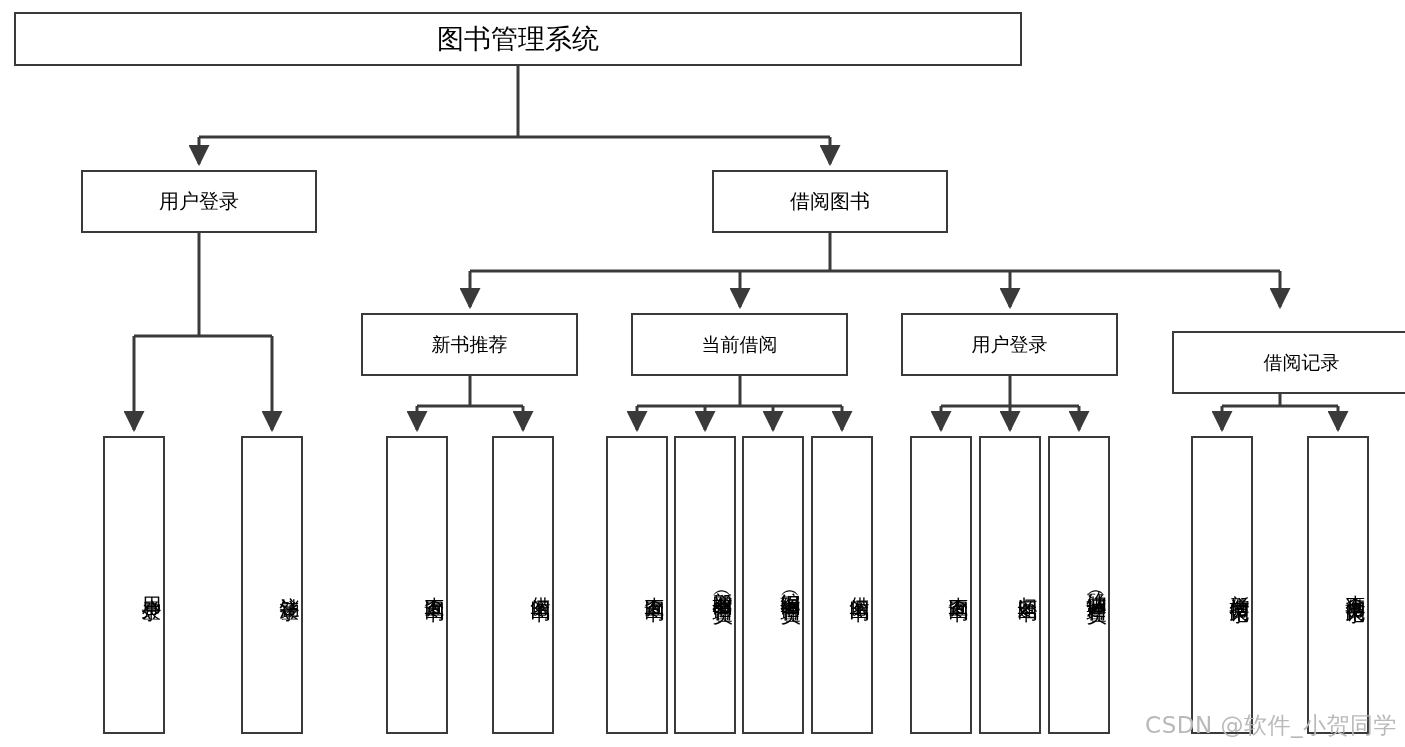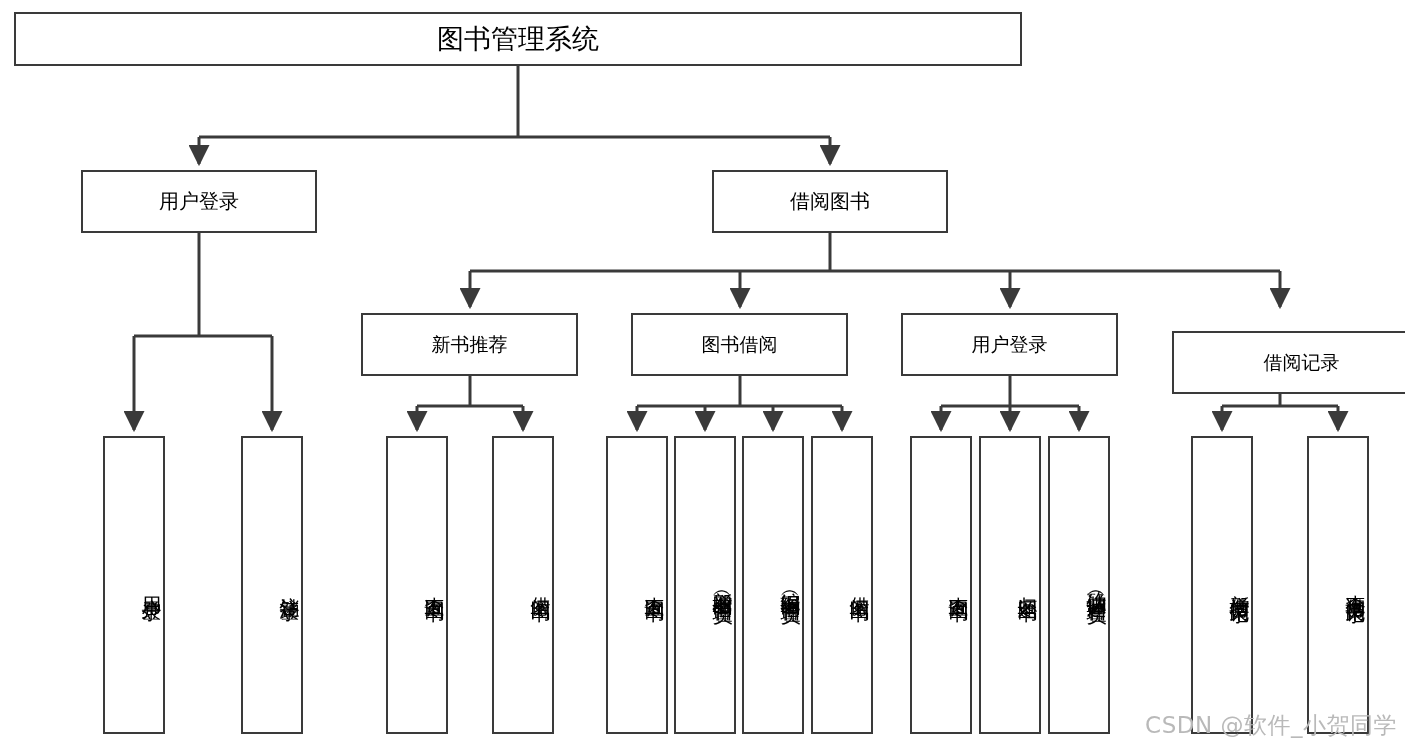--- a/index.html
+++ b/index.html
@@ -134,21 +134,21 @@
     <span>用户登录</span>
   </div>
   <div class="node lvl2" style="left:712px; top:170px; width:236px; height:63px;">
     <span>借阅图书</span>
   </div>
 
   <div class="node lvl3" style="left:361px; top:313px; width:217px; height:63px;">
     <span>新书推荐</span>
   </div>
   <div class="node lvl3" style="left:631px; top:313px; width:217px; height:63px;">
-    <span>图书借阅</span>
+    <span>当前借阅</span>
   </div>
   <div class="node lvl3" style="left:901px; top:313px; width:217px; height:63px;">
     <span>用户登录</span>
   </div>
   <div class="node lvl3" style="left:1172px; top:313px; width:259px; height:63px;margin-top:18px;">
     <span>借阅记录</span>
   </div>
 
   <div class="node leaf" style="left:103px; top:436px; width:62px; height:298px;">
     <span class="leaf-label">用户登录</span>

